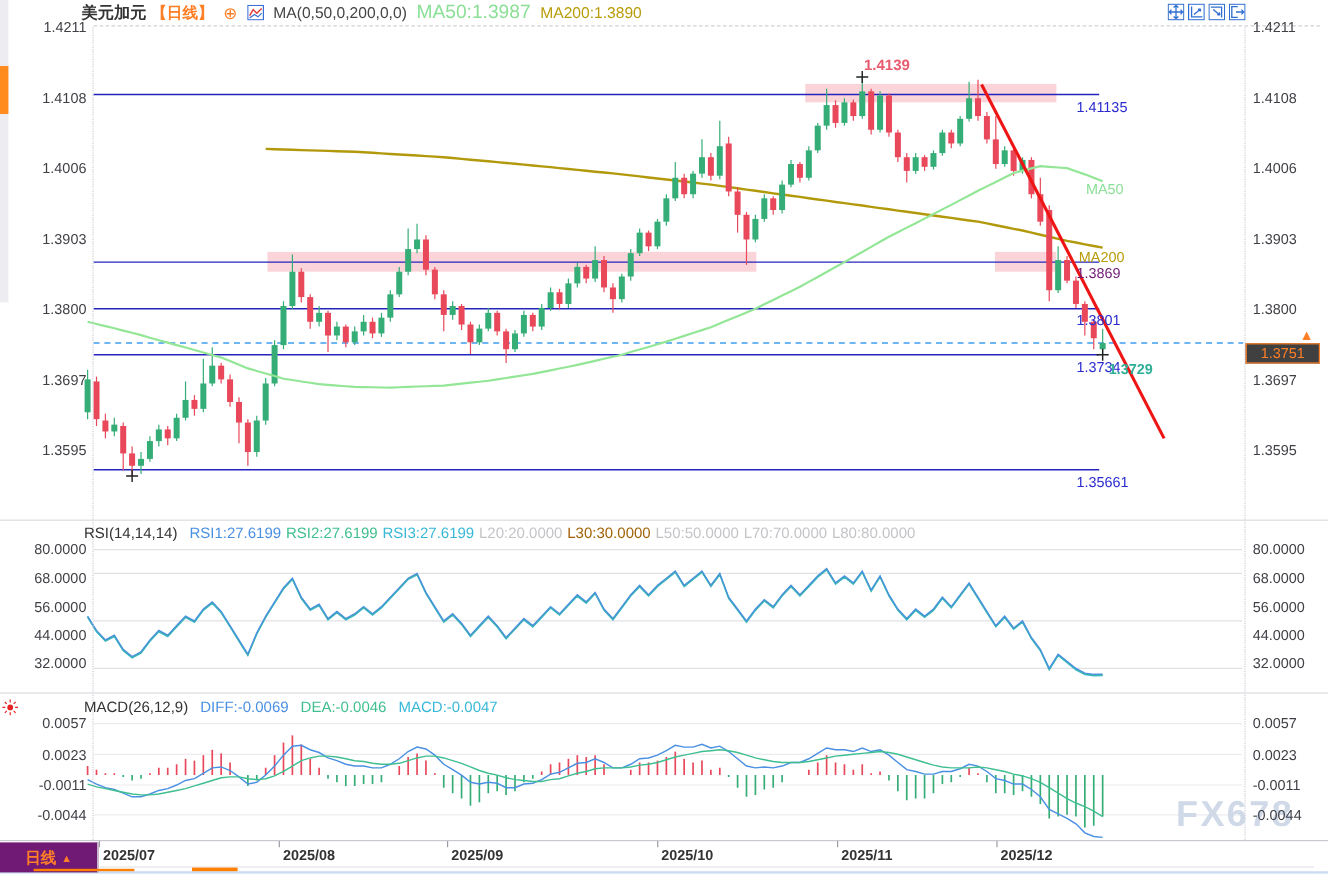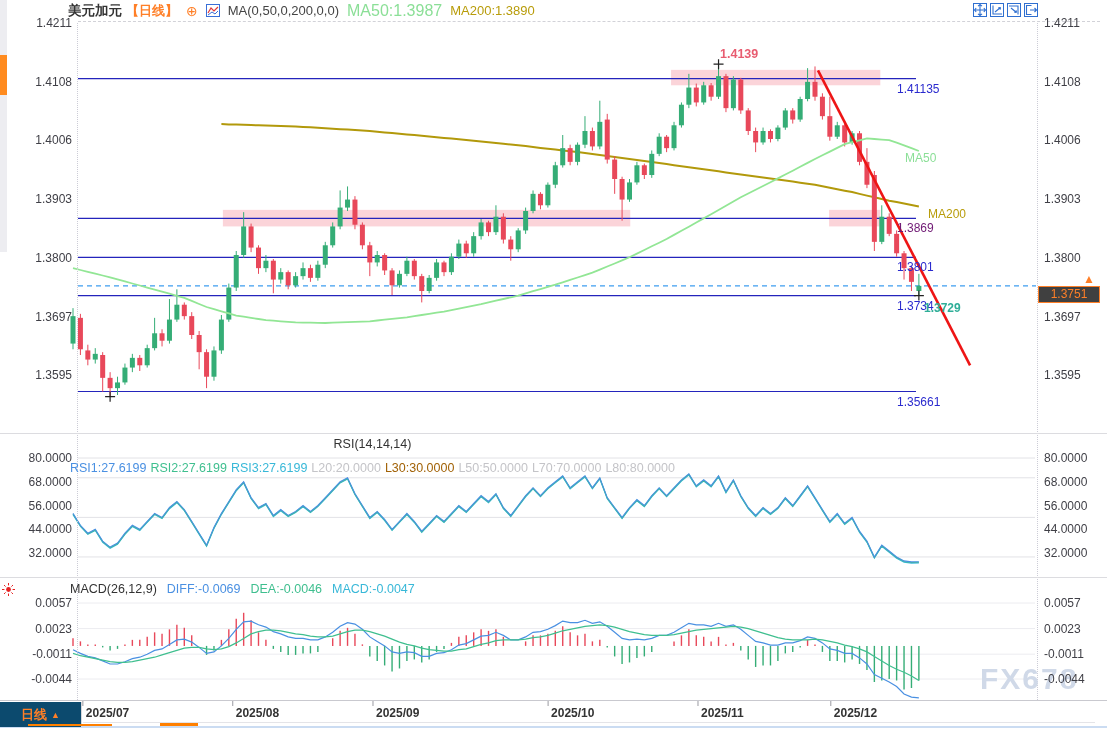--- a/index.html
+++ b/index.html
@@ -439,21 +439,21 @@
         </svg>
       </div>
       <div style="line-height: 0;">
         <svg width="14" height="14" viewBox="0 0 14 14">
           <rect x="0.5" y="0.5" width="13" height="13" fill="#fff" stroke="#2f6fd0"></rect>
           <path d="M7.5 2.5 H2.5 V11.5 H7.5 M6 7 H12.5 M10.5 5 L12.5 7 L10.5 9" fill="none" stroke="#2f6fd0" stroke-width="1.1"></path>
         </svg>
       </div>
     </div>
 
-  <div class="abs hdr" style="left:70px;top:437px;gap:10px;flex-direction:column;">
+  <div class="abs hdr" style="left:70px;top:437px;gap:10px;">
     <span style="font-size:12.5px;color:#333;">RSI(14,14,14)</span>
     <span id="rsi-legend" style="display:flex;gap:4px;">
         <span style="font-size: 12.5px; color: rgb(74, 144, 226);">RSI1:27.6199</span>
         <span style="font-size: 12.5px; color: rgb(63, 191, 143);">RSI2:27.6199</span>
         <span style="font-size: 12.5px; color: rgb(56, 184, 216);">RSI3:27.6199</span>
         <span style="font-size: 12.5px; color: rgb(196, 196, 200);">L20:20.0000</span>
         <span style="font-size: 12.5px; color: #a16207;">L30:30.0000</span>
         <span style="font-size: 12.5px; color: rgb(196, 196, 200);">L50:50.0000</span>
         <span style="font-size: 12.5px; color: rgb(196, 196, 200);">L70:70.0000</span>
         <span style="font-size: 12.5px; color: rgb(196, 196, 200);">L80:80.0000</span>
@@ -490,37 +490,37 @@
   <div class="abs" style="left:0;top:700px;width:1107px;height:1px;background:#c9c9cf;"></div>
   <div class="abs" style="left:83px;top:722px;width:1012px;height:1px;background:#e4e4e8;"></div>
   <div class="abs" style="left:0;top:726px;width:1107px;height:2px;background:#cbdcf2;"></div>
 
   <div class="abs" style="left:980px;top:662px;font-size:30px;font-weight:bold;letter-spacing:2px;color:#d0d9e8;">FX678</div>
 
   <div class="abs" style="left:1083px;top:272px;font-size:12px;color:#ff7f27;">▲</div>
   <div class="abs" style="left:1038px;top:286px;width:60px;height:15px;border:1.5px solid #ff7f27;background:#404040;
               font-size:12px;color:#ff7f27;text-align:center;line-height:15px;">1.3751</div>
 
-  <div class="abs" style="left:0;top:702px;width:81px;height:25px;background:#0c4a6e;border-right:1px solid #d8d8dc;
+  <div class="abs" style="left:0;top:702px;width:81px;height:25px;background:#701a75;border-right:1px solid #d8d8dc;
               display:flex;align-items:center;justify-content:center;gap:4px;">
     <span style="font-size:13px;font-weight:bold;color:#ff7f27;">日线</span>
     <span style="font-size:9px;color:#ff7f27;">▲</span>
   </div>
   <div class="abs" style="left:28px;top:724px;width:84px;height:2px;background:#ff8000;"></div>
   <div class="abs" style="left:160px;top:723px;width:38px;height:3px;background:#ff8000;"></div>
 
   <div id="labels" class="abs" style="left:0;top:0;width:0;height:0;">
       <div style="position: absolute; left: 897px; top: 81.7143px; font-size: 12px; color: rgb(42, 42, 206);">1.41135</div>
       <div style="position: absolute; left: 897px; top: 221.429px; font-size: 12px; color: #701a75;">1.3869</div>
       <div style="position: absolute; left: 897px; top: 260.286px; font-size: 12px; color: rgb(42, 42, 206);">1.3801</div>
       <div style="position: absolute; left: 897px; top: 298.571px; font-size: 12px; color: rgb(42, 42, 206);">1.3734</div>
       <div style="position: absolute; left: 897px; top: 394.514px; font-size: 12px; color: rgb(42, 42, 206);">1.35661</div>
       <div style="position: absolute; left: 720px; top: 47px; font-size: 12.5px; font-weight: bold; color: rgb(232, 92, 112);">1.4139</div>
       <div style="position: absolute; left: 905px; top: 151px; font-size: 12px; color: rgb(139, 223, 151);">MA50</div>
-      <div style="position: absolute; left: 899px; top: 207px; font-size: 12px; color: rgb(184, 156, 10); margin-left: 29px;">MA200</div>
+      <div style="position: absolute; left: 899px; top: 207px; font-size: 12px; color: rgb(184, 156, 10);">MA200</div>
       <div style="position: absolute; left: 924px; top: 301px; font-size: 12px; font-weight: bold; color: rgb(47, 174, 152);">1.3729</div>
       <div style="position: absolute; left: 8px; top: 16px; width: 64px; text-align: right; font-size: 12px; color: rgb(63, 63, 70);">1.4211</div>
       <div style="position: absolute; left: 1044px; top: 16px; font-size: 12px; color: rgb(63, 63, 70);">1.4211</div>
       <div style="position: absolute; left: 8px; top: 74.8571px; width: 64px; text-align: right; font-size: 12px; color: rgb(63, 63, 70);">1.4108</div>
       <div style="position: absolute; left: 1044px; top: 74.8571px; font-size: 12px; color: rgb(63, 63, 70);">1.4108</div>
       <div style="position: absolute; left: 8px; top: 133.143px; width: 64px; text-align: right; font-size: 12px; color: rgb(63, 63, 70);">1.4006</div>
       <div style="position: absolute; left: 1044px; top: 133.143px; font-size: 12px; color: rgb(63, 63, 70);">1.4006</div>
       <div style="position: absolute; left: 8px; top: 192px; width: 64px; text-align: right; font-size: 12px; color: rgb(63, 63, 70);">1.3903</div>
       <div style="position: absolute; left: 1044px; top: 192px; font-size: 12px; color: rgb(63, 63, 70);">1.3903</div>
       <div style="position: absolute; left: 8px; top: 250.857px; width: 64px; text-align: right; font-size: 12px; color: rgb(63, 63, 70);">1.3800</div>

